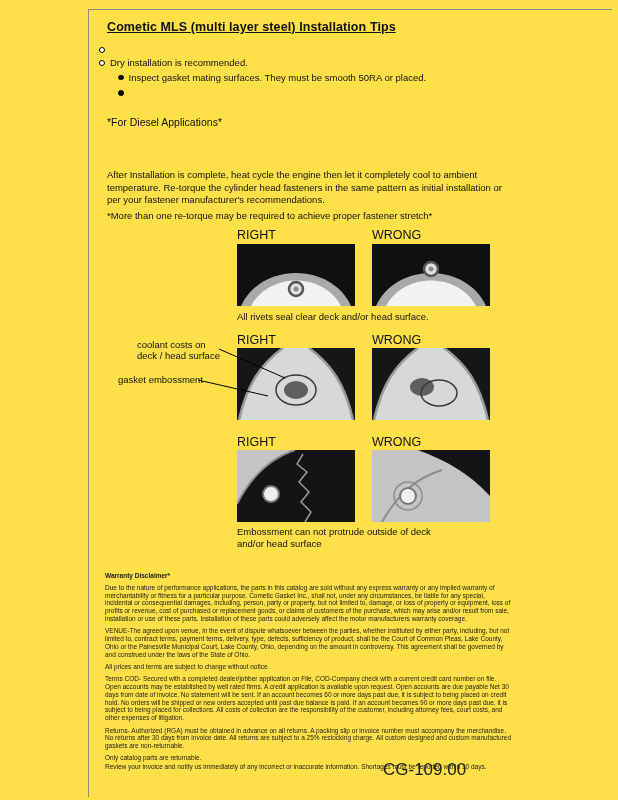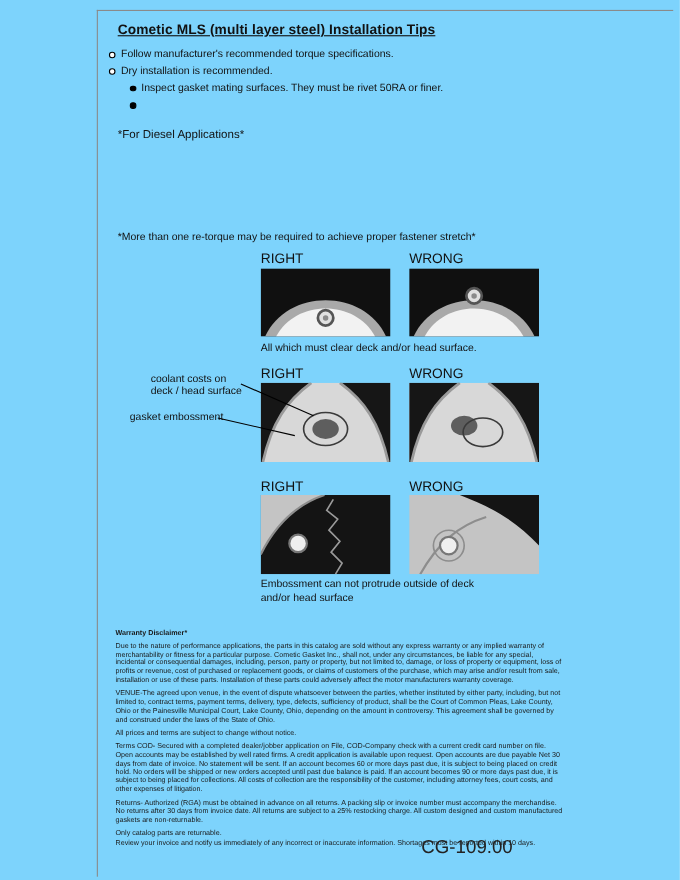--- a/index.html
+++ b/index.html
@@ -1,17 +1,17 @@
 <!DOCTYPE html>
 <html><head>
 <meta charset="utf-8">
 <style>
   html,body{margin:0;padding:0;}
   body{width:618px;height:800px;background:#ffffff;font-family:"Liberation Sans", sans-serif;color:#111;}
-  .page{position:relative;width:618px;height:800px;background:#7dd3fc;overflow:hidden;}
+  .page{position:relative;width:618px;height:800px;background:#fde047;overflow:hidden;}
   .frame{position:absolute;left:88px;top:9px;width:523px;height:787px;border-left:1px solid #8a8a8a;border-top:1px solid #8a8a8a;}
   .title{position:absolute;left:107px;top:20px;font-size:12.5px;font-weight:bold;text-decoration:underline;letter-spacing:.1px;}
   .tips{position:absolute;left:99px;top:44px;width:480px;font-size:9.5px;line-height:1.25;}
   .tip-row{display:flex;align-items:flex-start;margin-bottom:3.5px;}
   .tip-row.sub{margin-left:19px;}
   .b{flex:0 0 auto;width:4px;height:4px;border:1px solid #000;border-radius:50%;margin:3px 5px 0 0;background:#fff;}
   .b.solid{width:3.5px;height:3.5px;background:#000;}
   .diesel-heading{position:absolute;left:107px;top:116px;font-size:10.5px;font-weight:normal;}
   .para{position:absolute;left:107px;width:410px;font-size:9.5px;line-height:1.32;}
   .p1{top:134px;}
@@ -42,36 +42,36 @@
 <body>
 
 <div class="page">
   <div class="frame"></div>
 
   <div class="title">Cometic MLS (multi layer steel) Installation Tips</div>
 
   <div class="tips">
     <div class="tip-row">
       <span class="b"></span>
-      <span>Follow manufacturer's recommended torque specifications.</span>
     </div>
     <div class="tip-row">
       <span class="b"></span>
       <span>Dry installation is recommended.</span>
     </div>
     <div class="tip-row sub">
       <span class="b solid"></span>
-      <span>Inspect gasket mating surfaces.  They must be rivet 50RA or finer.</span>
+      <span>Inspect gasket mating surfaces.  They must be smooth 50RA or placed.</span>
     </div>
     <div class="tip-row sub">
       <span class="b solid"></span>
     </div>
   </div>
 
   <div class="diesel-heading">*For Diesel Applications*</div>
+  <div class="para p2">After Installation is complete, heat cycle the engine then let it completely cool to ambient temperature. Re-torque the cylinder head fasteners in the same pattern as initial installation or per your fastener manufacturer's recommendations.</div>
   <div class="para p3">*More than one re-torque may be required to achieve proper fastener stretch*</div>
 
   <div class="diagrams">
 
     <div class="dg-label r1l colL">RIGHT</div>
     <div class="dg-label r1l colR">WRONG</div>
     <div class="panel r1p colL">
       <svg viewBox="0 0 118 62">
         <rect width="118" height="62" fill="#101010"></rect>
         <path d="M 4,62 C 24,18 94,18 114,62 Z" fill="#a9a9a9"></path>
@@ -82,21 +82,21 @@
     </div>
     <div class="panel r1p colR">
       <svg viewBox="0 0 118 62">
         <rect width="118" height="62" fill="#101010"></rect>
         <path d="M 4,62 C 24,18 94,18 114,62 Z" fill="#a9a9a9"></path>
         <path d="M 14,62 C 32,28 86,28 104,62 Z" fill="#f2f2f2"></path>
         <circle cx="59" cy="25" r="7" fill="#e0e0e0" stroke="#555" stroke-width="2.5"></circle>
         <circle cx="59" cy="25" r="2.5" fill="#8a8a8a"></circle>
       </svg>
     </div>
-    <div class="caption cap1">All which must clear deck and/or head surface.</div>
+    <div class="caption cap1">All rivets seal clear deck and/or head surface.</div>
 
     <div class="dg-label r2l colL">RIGHT</div>
     <div class="dg-label r2l colR">WRONG</div>
     <div class="ann ann1">
       <div>coolant costs on</div>
       <div>deck / head surface</div>
     </div>
     <div class="ann ann2">gasket embossment</div>
     <div class="panel r2p colL">
       <svg viewBox="0 0 118 72">

